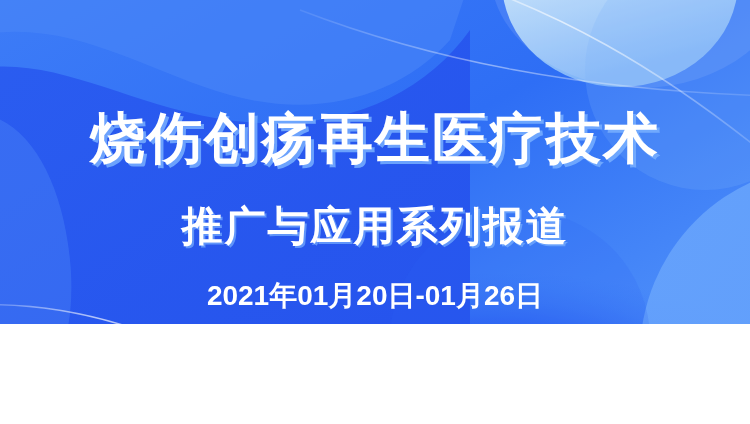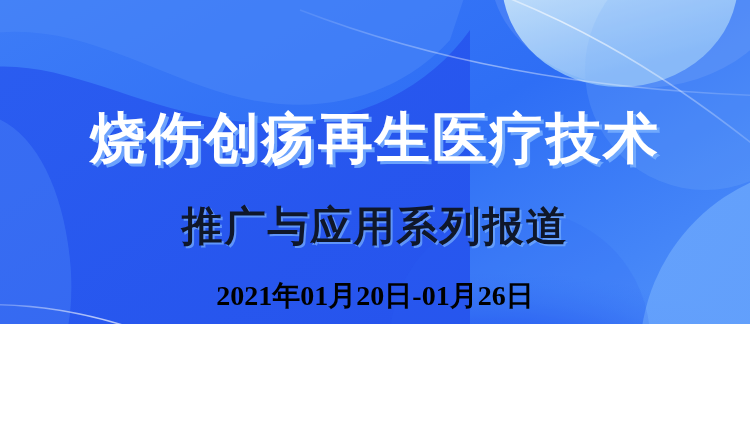--- a/index.html
+++ b/index.html
@@ -53,43 +53,43 @@
     text-shadow: 3px 3px 0 rgba(120,175,255,0.85);
     font-family: "Liberation Sans", "DejaVu Sans", sans-serif;
   }
 
   .title-sub {
     position: absolute;
     left: 0;
     top: 199px;
     width: 750px;
     text-align: center;
-    color: #0f172a;
+    color: #ffffff;
     font-size: 41px;
     line-height: 54px;
     font-weight: bold;
     letter-spacing: 2px;
     white-space: nowrap;
     text-shadow: 2px 2px 0 rgba(120,175,255,0.7);
     font-family: "Liberation Sans", "DejaVu Sans", sans-serif;
   }
 
   .title-date {
     position: absolute;
     left: 0;
     top: 278px;
     width: 750px;
     text-align: center;
-    color: #000000;
+    color: #ffffff;
     font-size: 28px;
     line-height: 36px;
     font-weight: bold;
     letter-spacing: 0px;
     white-space: nowrap;
-    font-family: Liberation Serif, serif;
+    font-family: Liberation Sans, sans-serif;
   }
 </style>
 </head>
 <body>
 
 <div id="banner">
 
   <svg id="bg-svg" viewBox="0 0 750 424" preserveAspectRatio="none" xmlns="http://www.w3.org/2000/svg">
     <defs>
       <linearGradient id="gBase" x1="0" y1="0" x2="1" y2="1">

